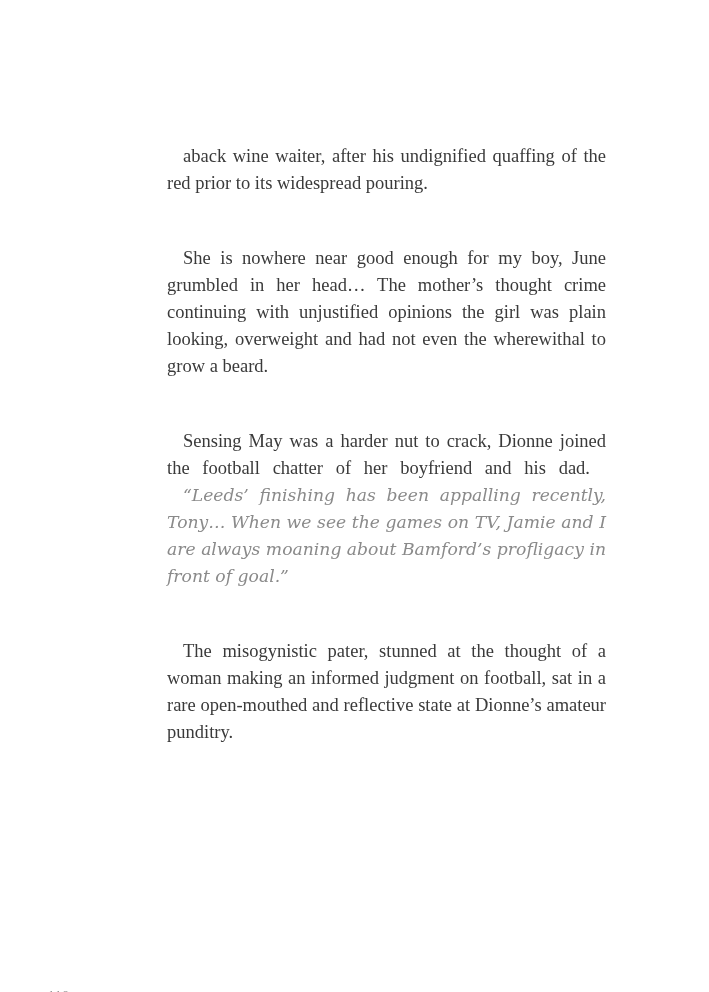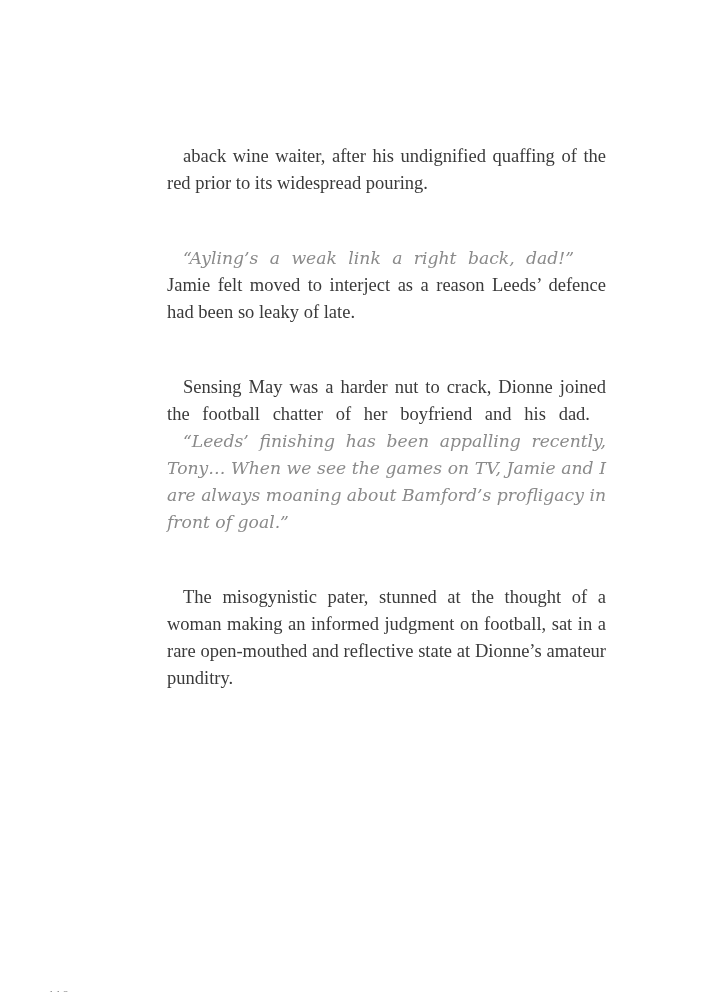--- a/index.html
+++ b/index.html
@@ -54,23 +54,23 @@
 </head>
 <body>
 
 <div class="page">
   <div class="content">
 
     <p><span>aback wine waiter, after his undignified quaffing of the red prior to its widespread pouring.</span></p>
 
 
 
+    <p><span>She is nowhere near good enough for my boy, June grumbled in her head… The mother’s thought crime continuing with unjustified opinions the girl was plain looking, overweight and had not even the wherewithal to grow a beard.</span></p>
 
 
-    <p><span class="run-quote">“Ayling’s a weak link a right back, dad!”</span><span> Jamie felt moved to interject as a reason Leeds’ defence had been so leaky of late.</span></p>
 
     <p><span>Sensing May was a harder nut to crack, Dionne joined the football chatter of her boyfriend and his dad. </span><span class="run-quote">“Leeds’ finishing has been appalling recently, Tony… When we see the games on TV, Jamie and I are always moaning about Bamford’s profligacy in front of goal.”</span></p>
 
     <p><span>The misogynistic pater, stunned at the thought of a woman making an informed judgment on football, sat in a rare open-mouthed and reflective state at Dionne’s amateur punditry.</span></p>
 
   </div>
 
   <div class="folio">119</div>
 </div>
 

